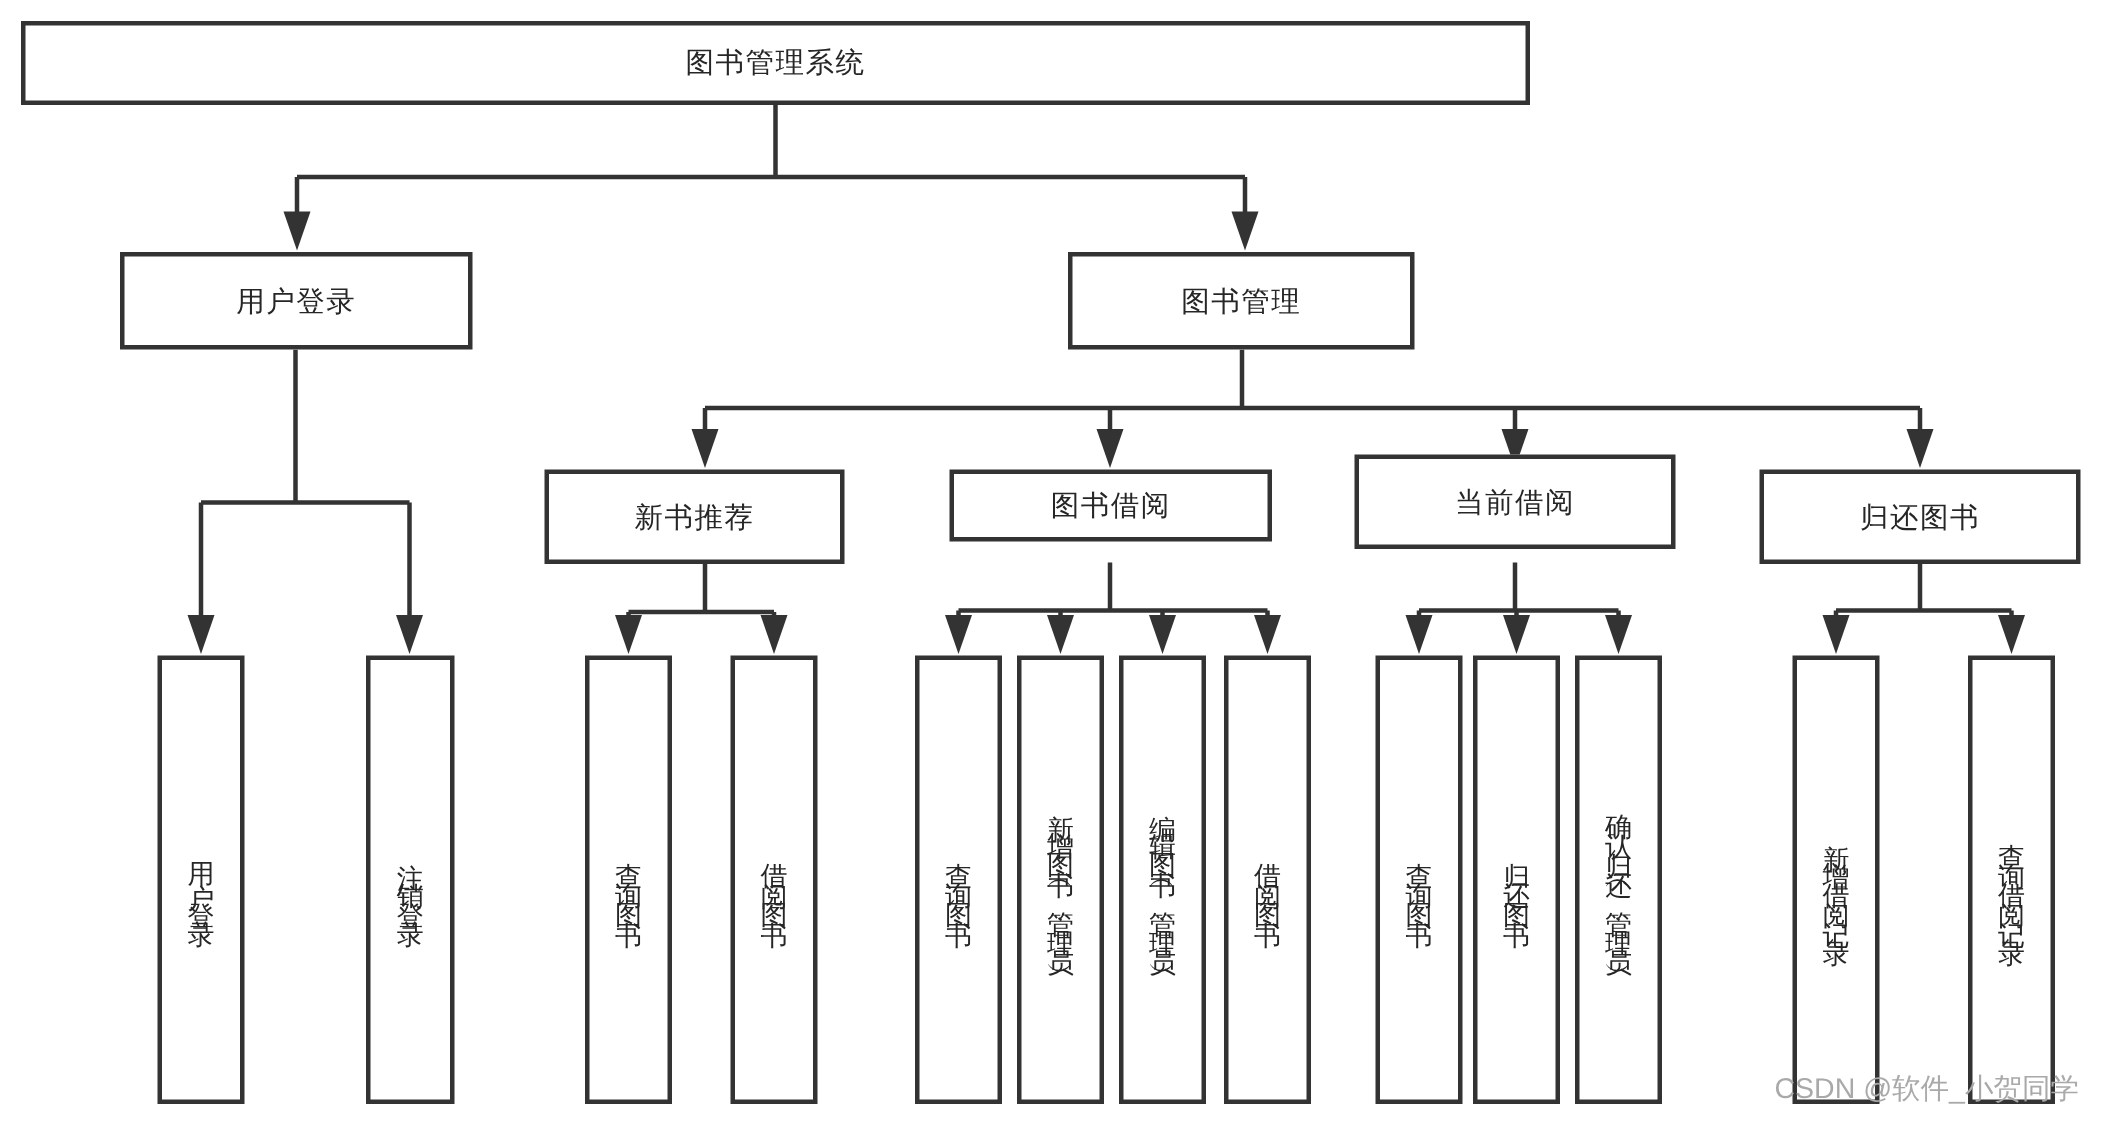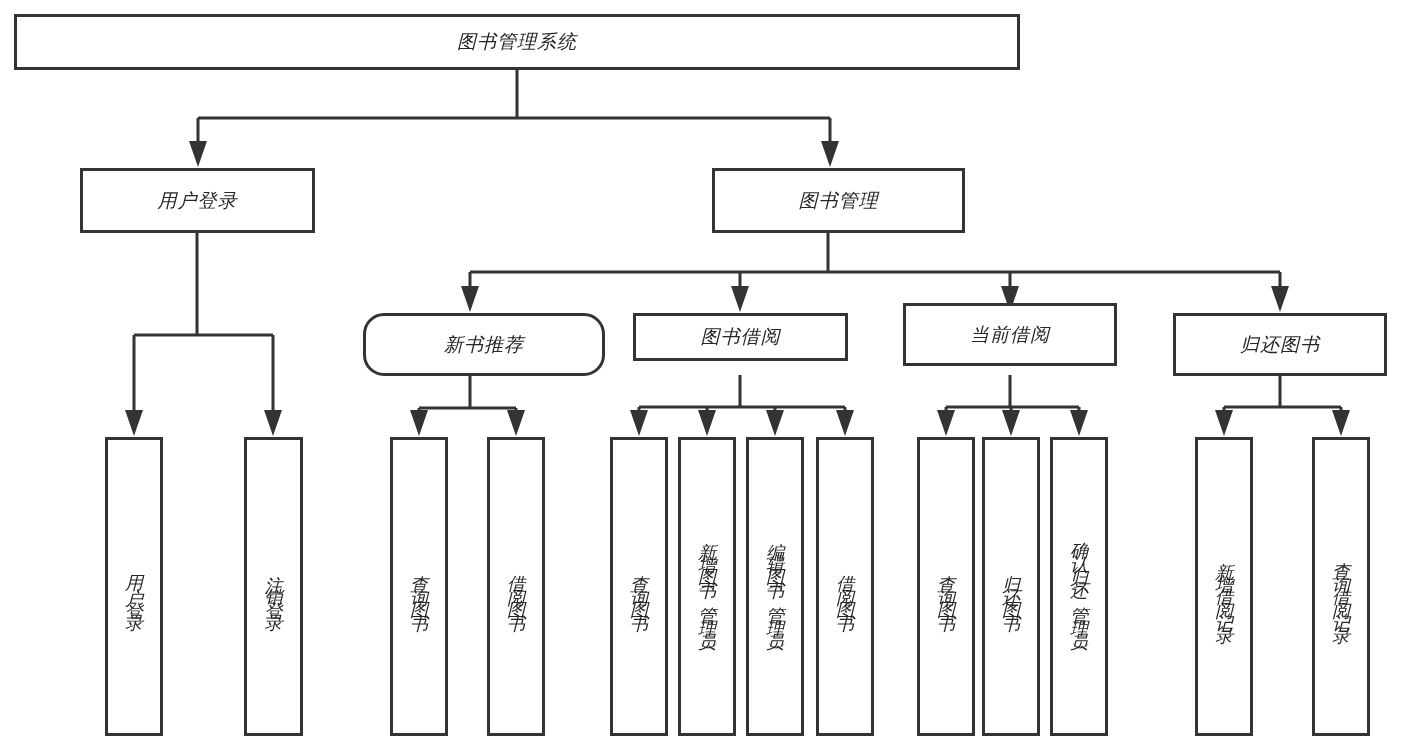--- a/index.html
+++ b/index.html
@@ -4,21 +4,20 @@
 <style>
   html, body { margin: 0; padding: 0; background: #ffffff; }
   #canvas {
     position: relative;
     width: 1405px;
     height: 747px;
     background: #ffffff;
     font-family: "Liberation Sans", "DejaVu Sans", sans-serif;
     color: #262626;
     overflow: hidden;
-    font-style: italic;
   }
   #wires { position: absolute; left: 0; top: 0; width: 1405px; height: 747px; }
   .box {
     position: absolute;
     box-sizing: border-box;
     border: 3px solid #333333;
     background: #ffffff;
     display: flex;
     align-items: center;
     justify-content: center;
@@ -103,25 +102,25 @@
     </g>
   </svg>
 
   <div class="box" style="left:14px; top:14px; width:1006px; height:56px;">
     <span>图书管理系统</span>
   </div>
 
   <div class="box" style="left:80px; top:168px; width:235px; height:65px;">
     <span>用户登录</span>
   </div>
-  <div class="box" style="left:712px; top:168px; width:253px; height:65px;">
+  <div class="box" style="left:712px; top:168px; width:231px; height:65px;">
     <span>图书管理</span>
   </div>
 
-  <div class="box" style="left:363px; top:313px; width:242px; height:63px;border-radius:21px;">
+  <div class="box" style="left:363px; top:313px; width:200px; height:63px;">
     <span>新书推荐</span>
   </div>
   <div class="box" style="left:633px; top:313px; width:215px; height:48px;">
     <span>图书借阅</span>
   </div>
   <div class="box" style="left:903px; top:303px; width:214px; height:63px;">
     <span>当前借阅</span>
   </div>
   <div class="box" style="left:1173px; top:313px; width:214px; height:63px;">
     <span>归还图书</span>
@@ -164,14 +163,15 @@
     <span class="vtext">确认归还（管理员）</span>
   </div>
 
   <div class="vbox" style="left:1195px; top:437px; width:58px; height:299px;">
     <span class="vtext">新增借阅记录</span>
   </div>
   <div class="vbox" style="left:1312px; top:437px; width:58px; height:299px;">
     <span class="vtext">查询借阅记录</span>
   </div>
 
+  <div class="watermark">CSDN @软件_小贺同学</div>
 
 </div>
 
 </body></html>

